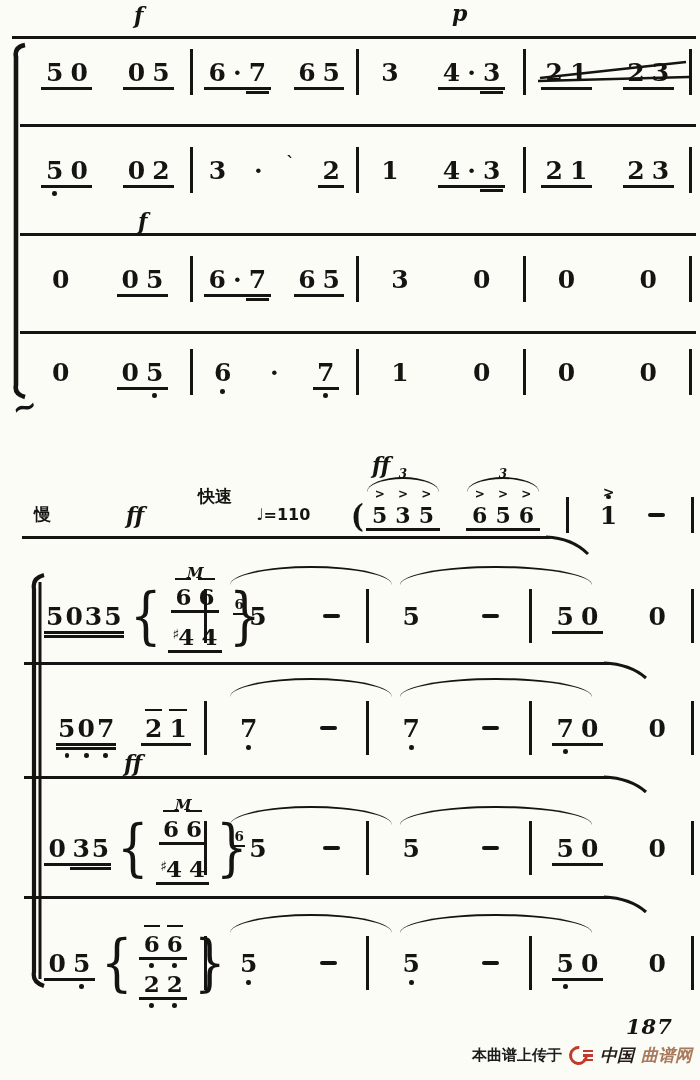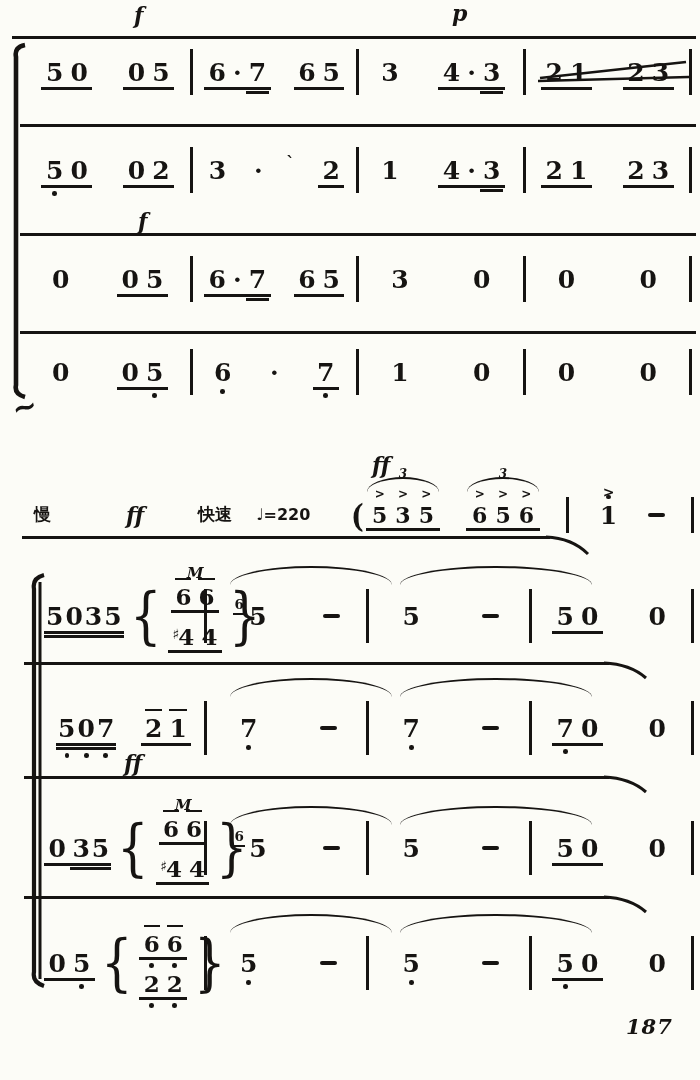--- a/index.html
+++ b/index.html
@@ -546,20 +546,33 @@
         <span class="bar" style="height: 36px;"></span>
       </div>
     </div>
   <div id="anns">
       <span class="ann dyn" style="left: 134px; top: 4px;">f</span>
       <span class="ann dyn" style="left: 452px; top: 2px;">p</span>
       <span class="ann dyn" style="left: 138px; top: 210px;">f</span>
       <span class="ann dyn" style="left: 372px; top: 454px;">ff</span>
       <span class="ann cn" style="left: 34px; top: 506px;">慢</span>
       <span class="ann dyn" style="left: 126px; top: 504px;">ff</span>
-      <span class="ann cn" style="left: 198px; top: 506px;">快速</span>
-      <span class="ann metro" style="left: 256px; top: 507px;">♩=220</span>
+      <span class="ann cn" style="left: 198px; top: 488px;">快速</span>
+      <span class="ann metro" style="left: 256px; top: 507px;">♩=110</span>
       <span class="ann dyn" style="left: 124px; top: 752px;">ff</span>
       <span class="ann sq" style="left: 12px; top: 392px;">~</span>
     </div>
 
   <div class="pagenum">187</div>
+  <div class="wm">
+    <span class="wm-pre">本曲谱上传于</span>
+    <span class="logo">
+      <span class="logo-c"></span>
+      <span class="logo-lines">
+          <i></i>
+          <i></i>
+          <i></i>
+        </span>
+    </span>
+    <span class="wm-cn">中国</span>
+    <span class="wm-suffix">曲谱网</span>
+  </div>
 </div>
 
 </body></html>

